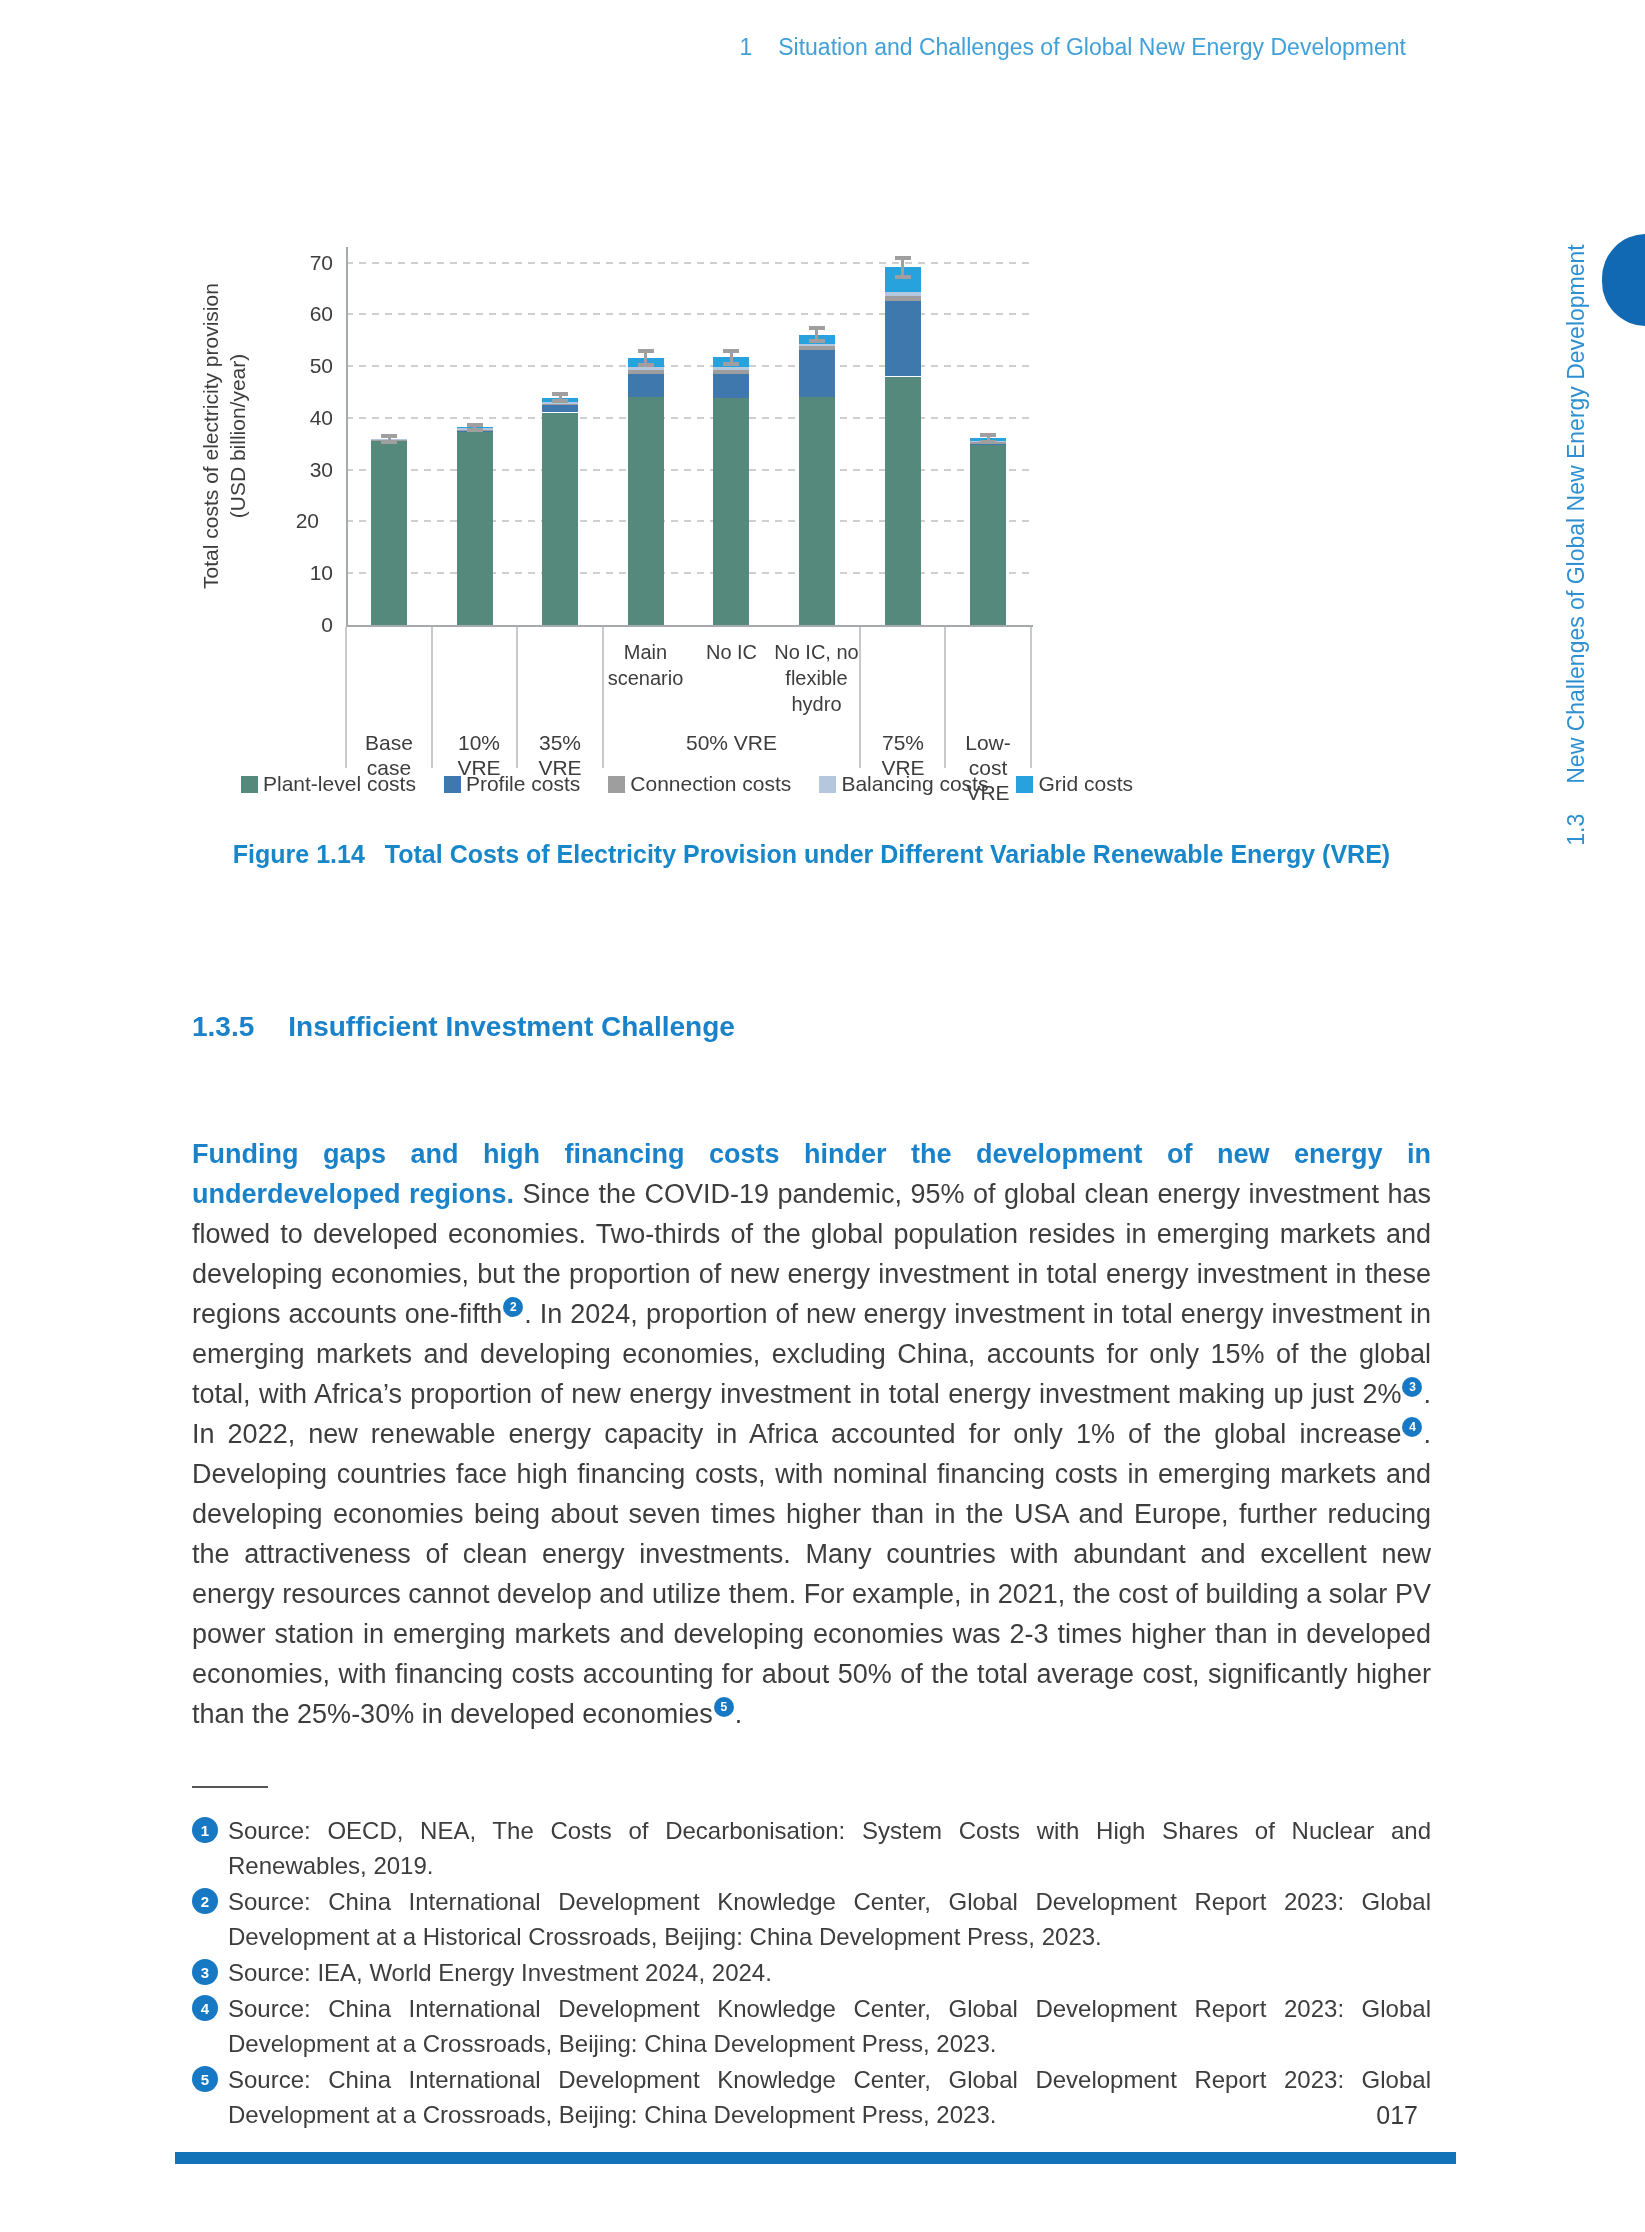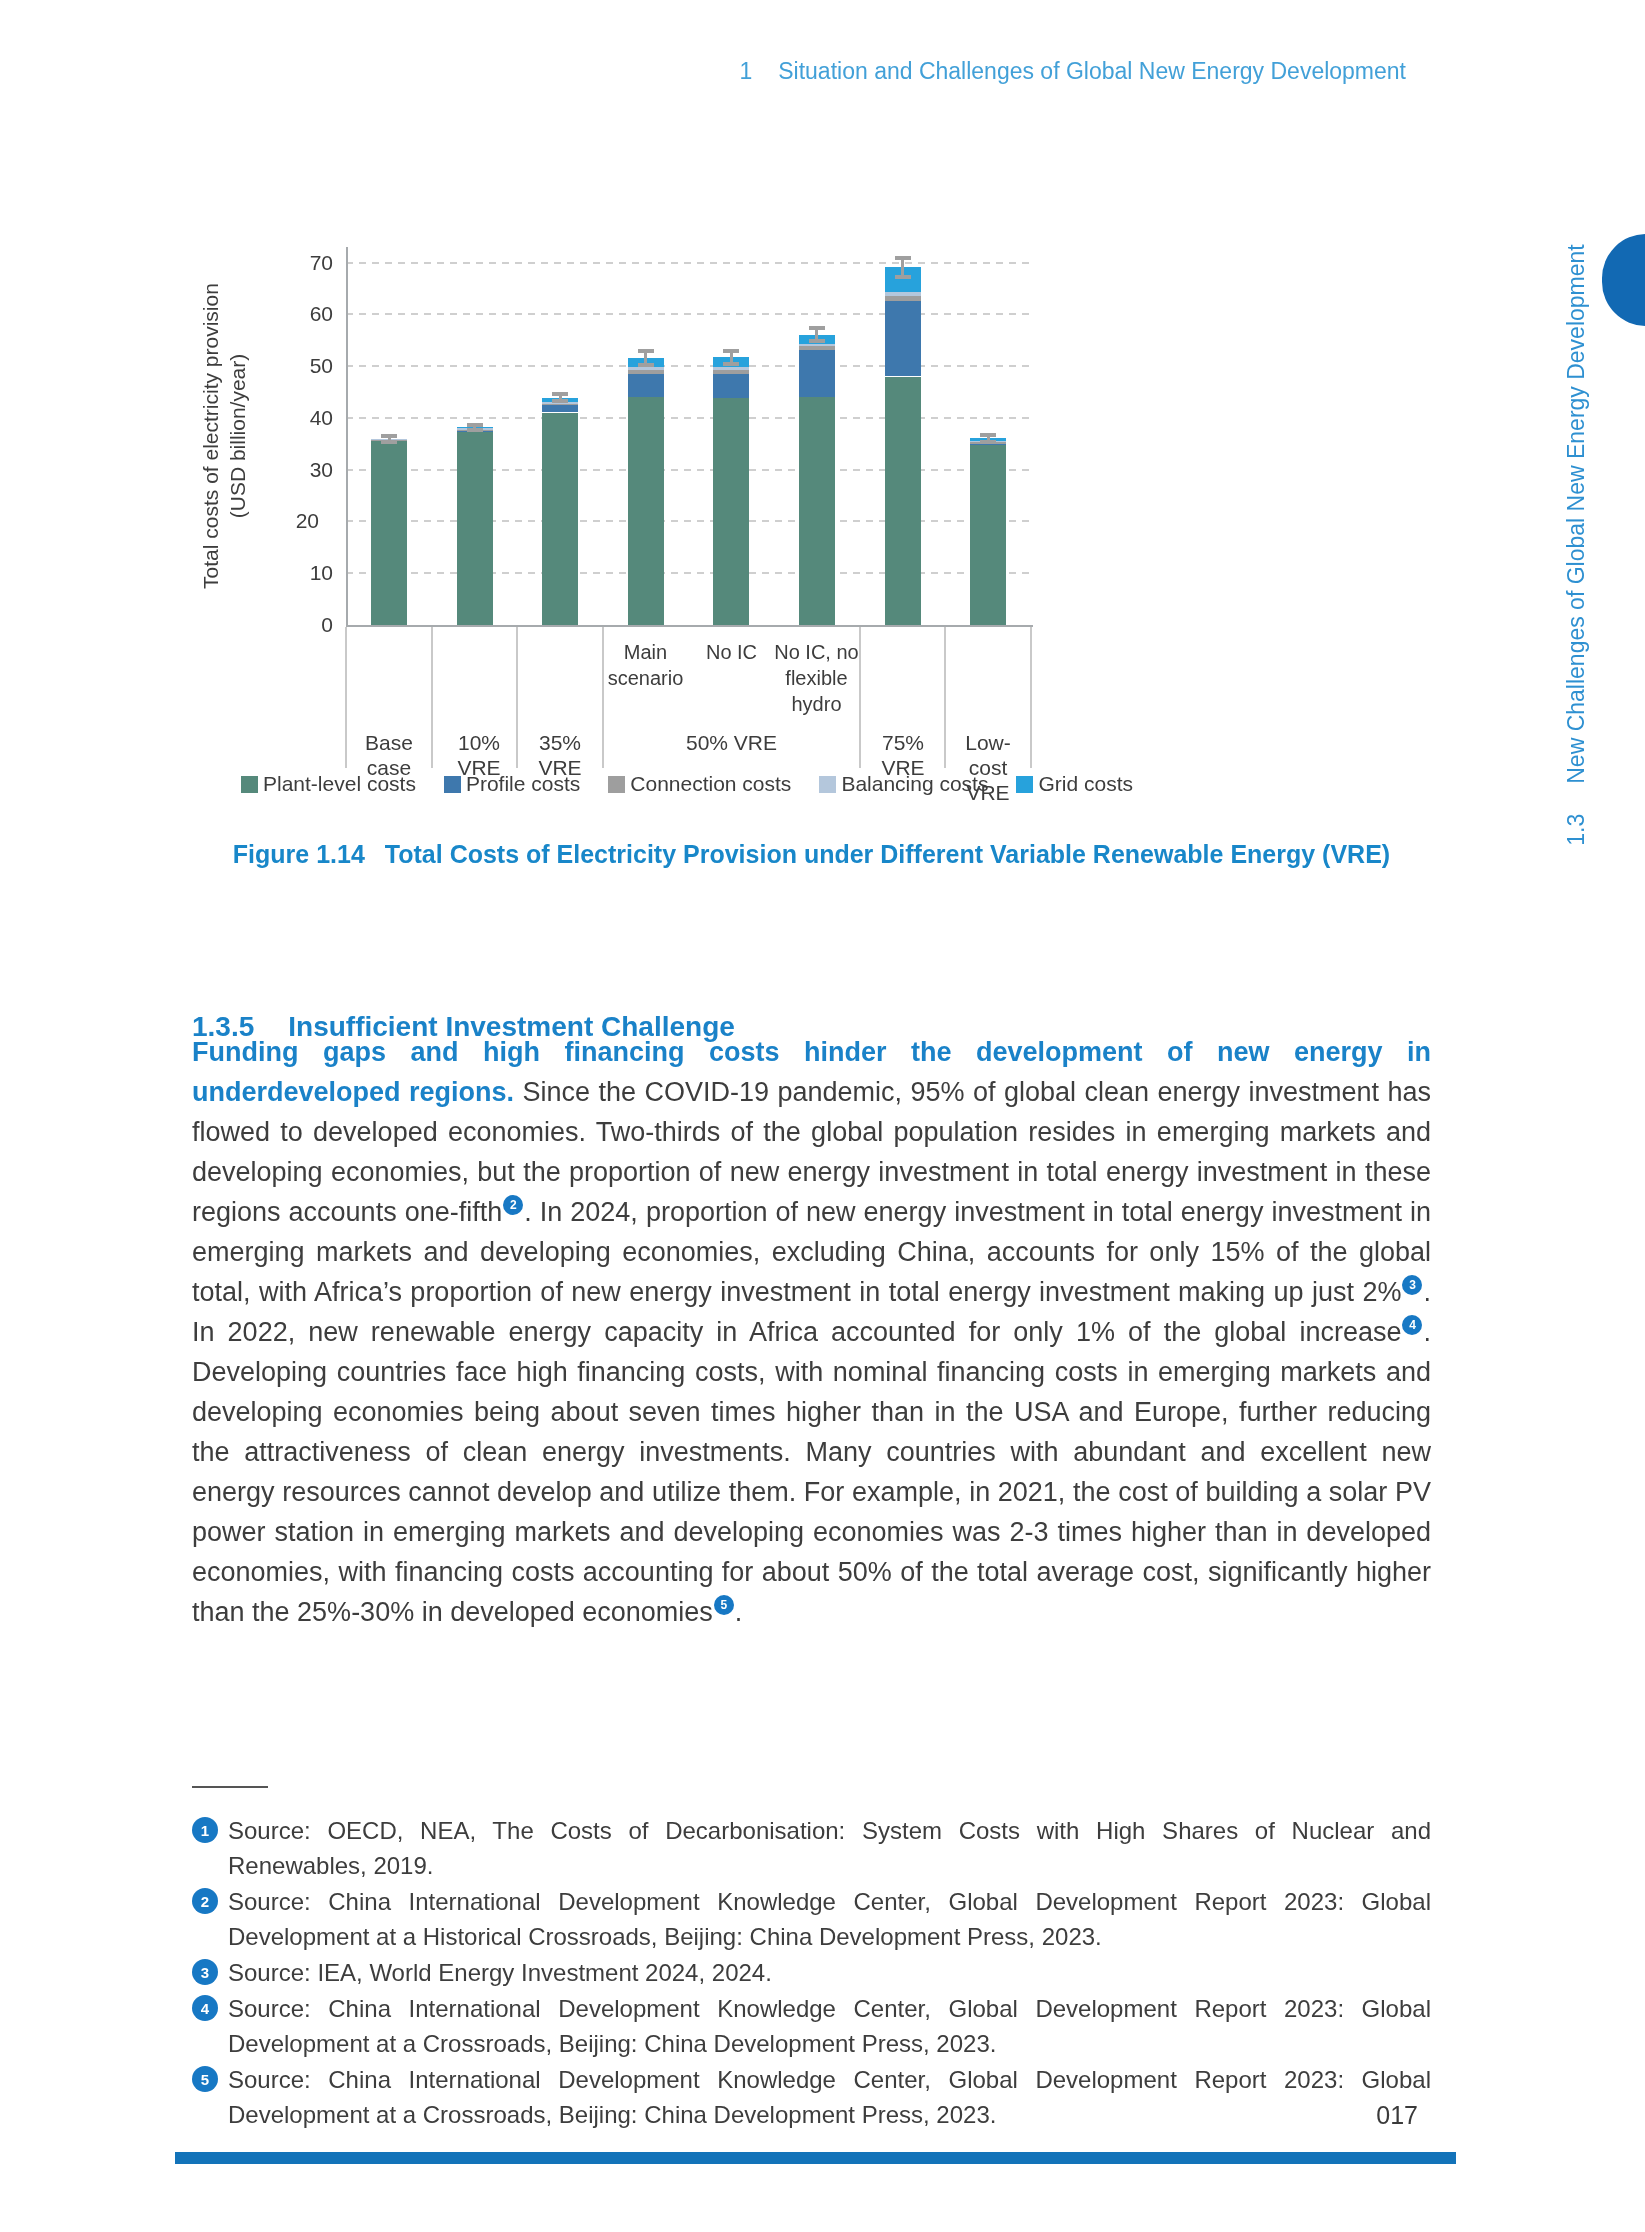--- a/index.html
+++ b/index.html
@@ -1,21 +1,21 @@
 <!DOCTYPE html>
 <html><head>
 <meta charset="utf-8">
 <style>
   html,body{margin:0;padding:0;background:#ffffff;}
   #page{position:relative;width:1646px;height:2233px;background:#fff;overflow:hidden;
         font-family:"Liberation Sans", sans-serif;color:#3d3d3d;}
   .abs{position:absolute;}
 
   
-  #running-header{position:absolute;top:58px;right:240px;font-size:23px;color:#42a0d8;white-space:nowrap;}
+  #running-header{position:absolute;top:34px;right:240px;font-size:23px;color:#42a0d8;white-space:nowrap;}
   #running-header .hnum{margin-right:26px;}
 
   
   #side-tab{position:absolute;right:0;top:234px;width:44px;height:92px;background:#1269b3;
             border-radius:46px 0 0 46px;}
   #side-text{position:absolute;left:1576px;top:545px;transform:translate(-50%,-50%) rotate(-90deg);
              white-space:nowrap;font-size:23px;color:#2e90d1;}
   #side-text .snum{margin-right:30px;}
 
   
@@ -37,21 +37,21 @@
 
   
   #caption{position:absolute;left:192px;top:834px;width:1239px;text-align:center;
            font-size:25px;line-height:40px;font-weight:bold;color:#1887c9;}
 
   
   #section-heading{position:absolute;left:192px;top:1011px;font-size:28px;font-weight:bold;color:#1a82c8;}
   #section-heading .secnum{margin-right:34px;}
 
   
-  #paragraph{position:absolute;left:192px;top:1032px;width:1239px;font-size:27px;line-height:40px;
+  #paragraph{position:absolute;left:192px;top:1134px;width:1239px;font-size:27px;line-height:40px;
              text-align:justify;color:#3d3d3d;}
   #paragraph .lead{font-weight:bold;color:#1a82c8;}
   .supnum{display:inline-flex;align-items:center;justify-content:center;width:20px;height:20px;
           border-radius:50%;background:#1778c4;color:#fff;font-size:12px;font-weight:bold;
           vertical-align:12px;line-height:1;margin:0 1px;}
 
   
   #fn-rule{position:absolute;left:192px;top:1786px;width:76px;height:2px;background:#555;}
   #footnotes{position:absolute;left:192px;top:1813px;width:1239px;font-size:24px;line-height:35px;color:#3d3d3d;}
   .fn{position:relative;padding-left:36px;text-align:justify;margin-bottom:1px;}

